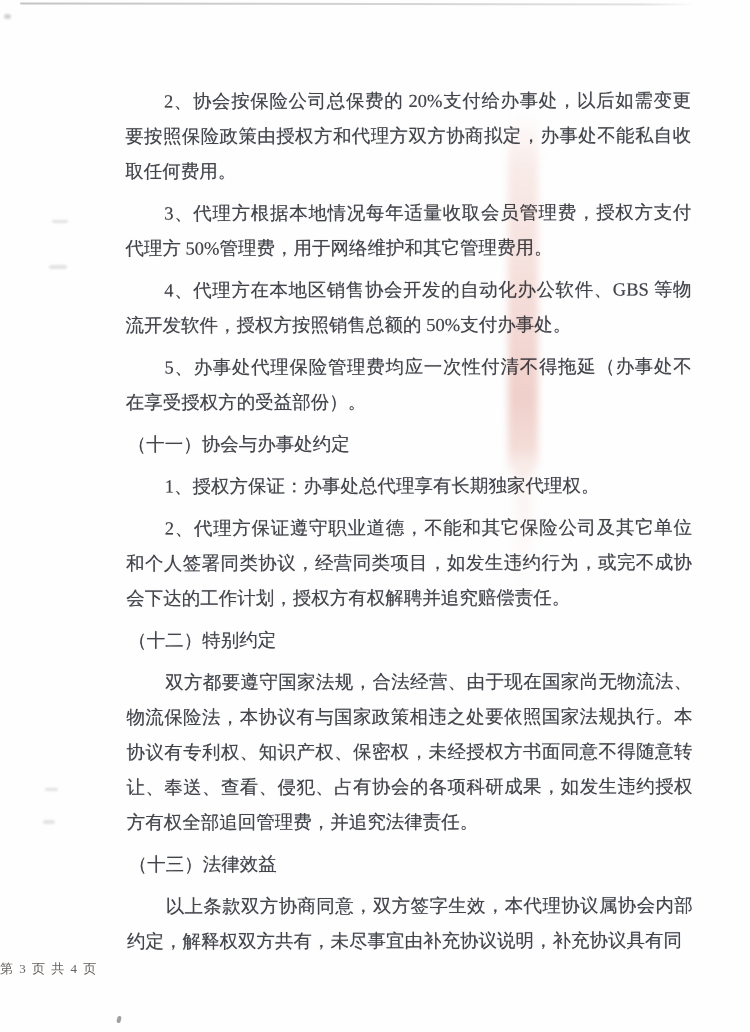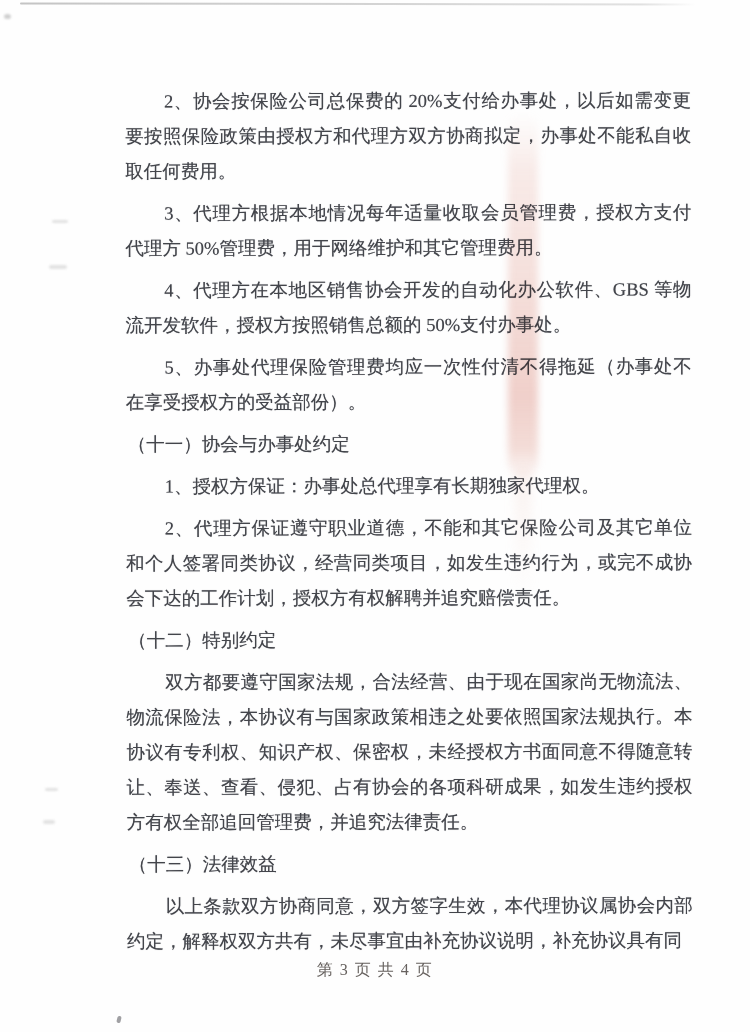--- a/index.html
+++ b/index.html
@@ -29,23 +29,22 @@
     text-shadow:0 0 0.7px rgba(62,64,72,.55);
   }
   .para{margin:0 0 7px 0;}
   .para.body{text-indent:2.1em;}
   .para.heading{text-indent:2px;}
   .para:last-child{margin-bottom:0;}
   
   .pagenum{
     position:absolute;
     left:0;top:960px;width:750px;
-    text-align:center;
     color:var(--footer_ink);
-    font-size:16px;
+    font-size:13px;
     letter-spacing:1.5px;
   }
   
   .artifact{position:absolute;pointer-events:none;}
   .edge-top{
     left:20px;top:3px;width:676px;height:2px;
     background:linear-gradient(90deg,rgba(190,190,190,.9),rgba(200,200,200,.75) 60%,rgba(205,205,205,.6) 92%,rgba(205,205,205,0));
     border-radius:2px;
     transform:rotate(0.08deg);
   }

